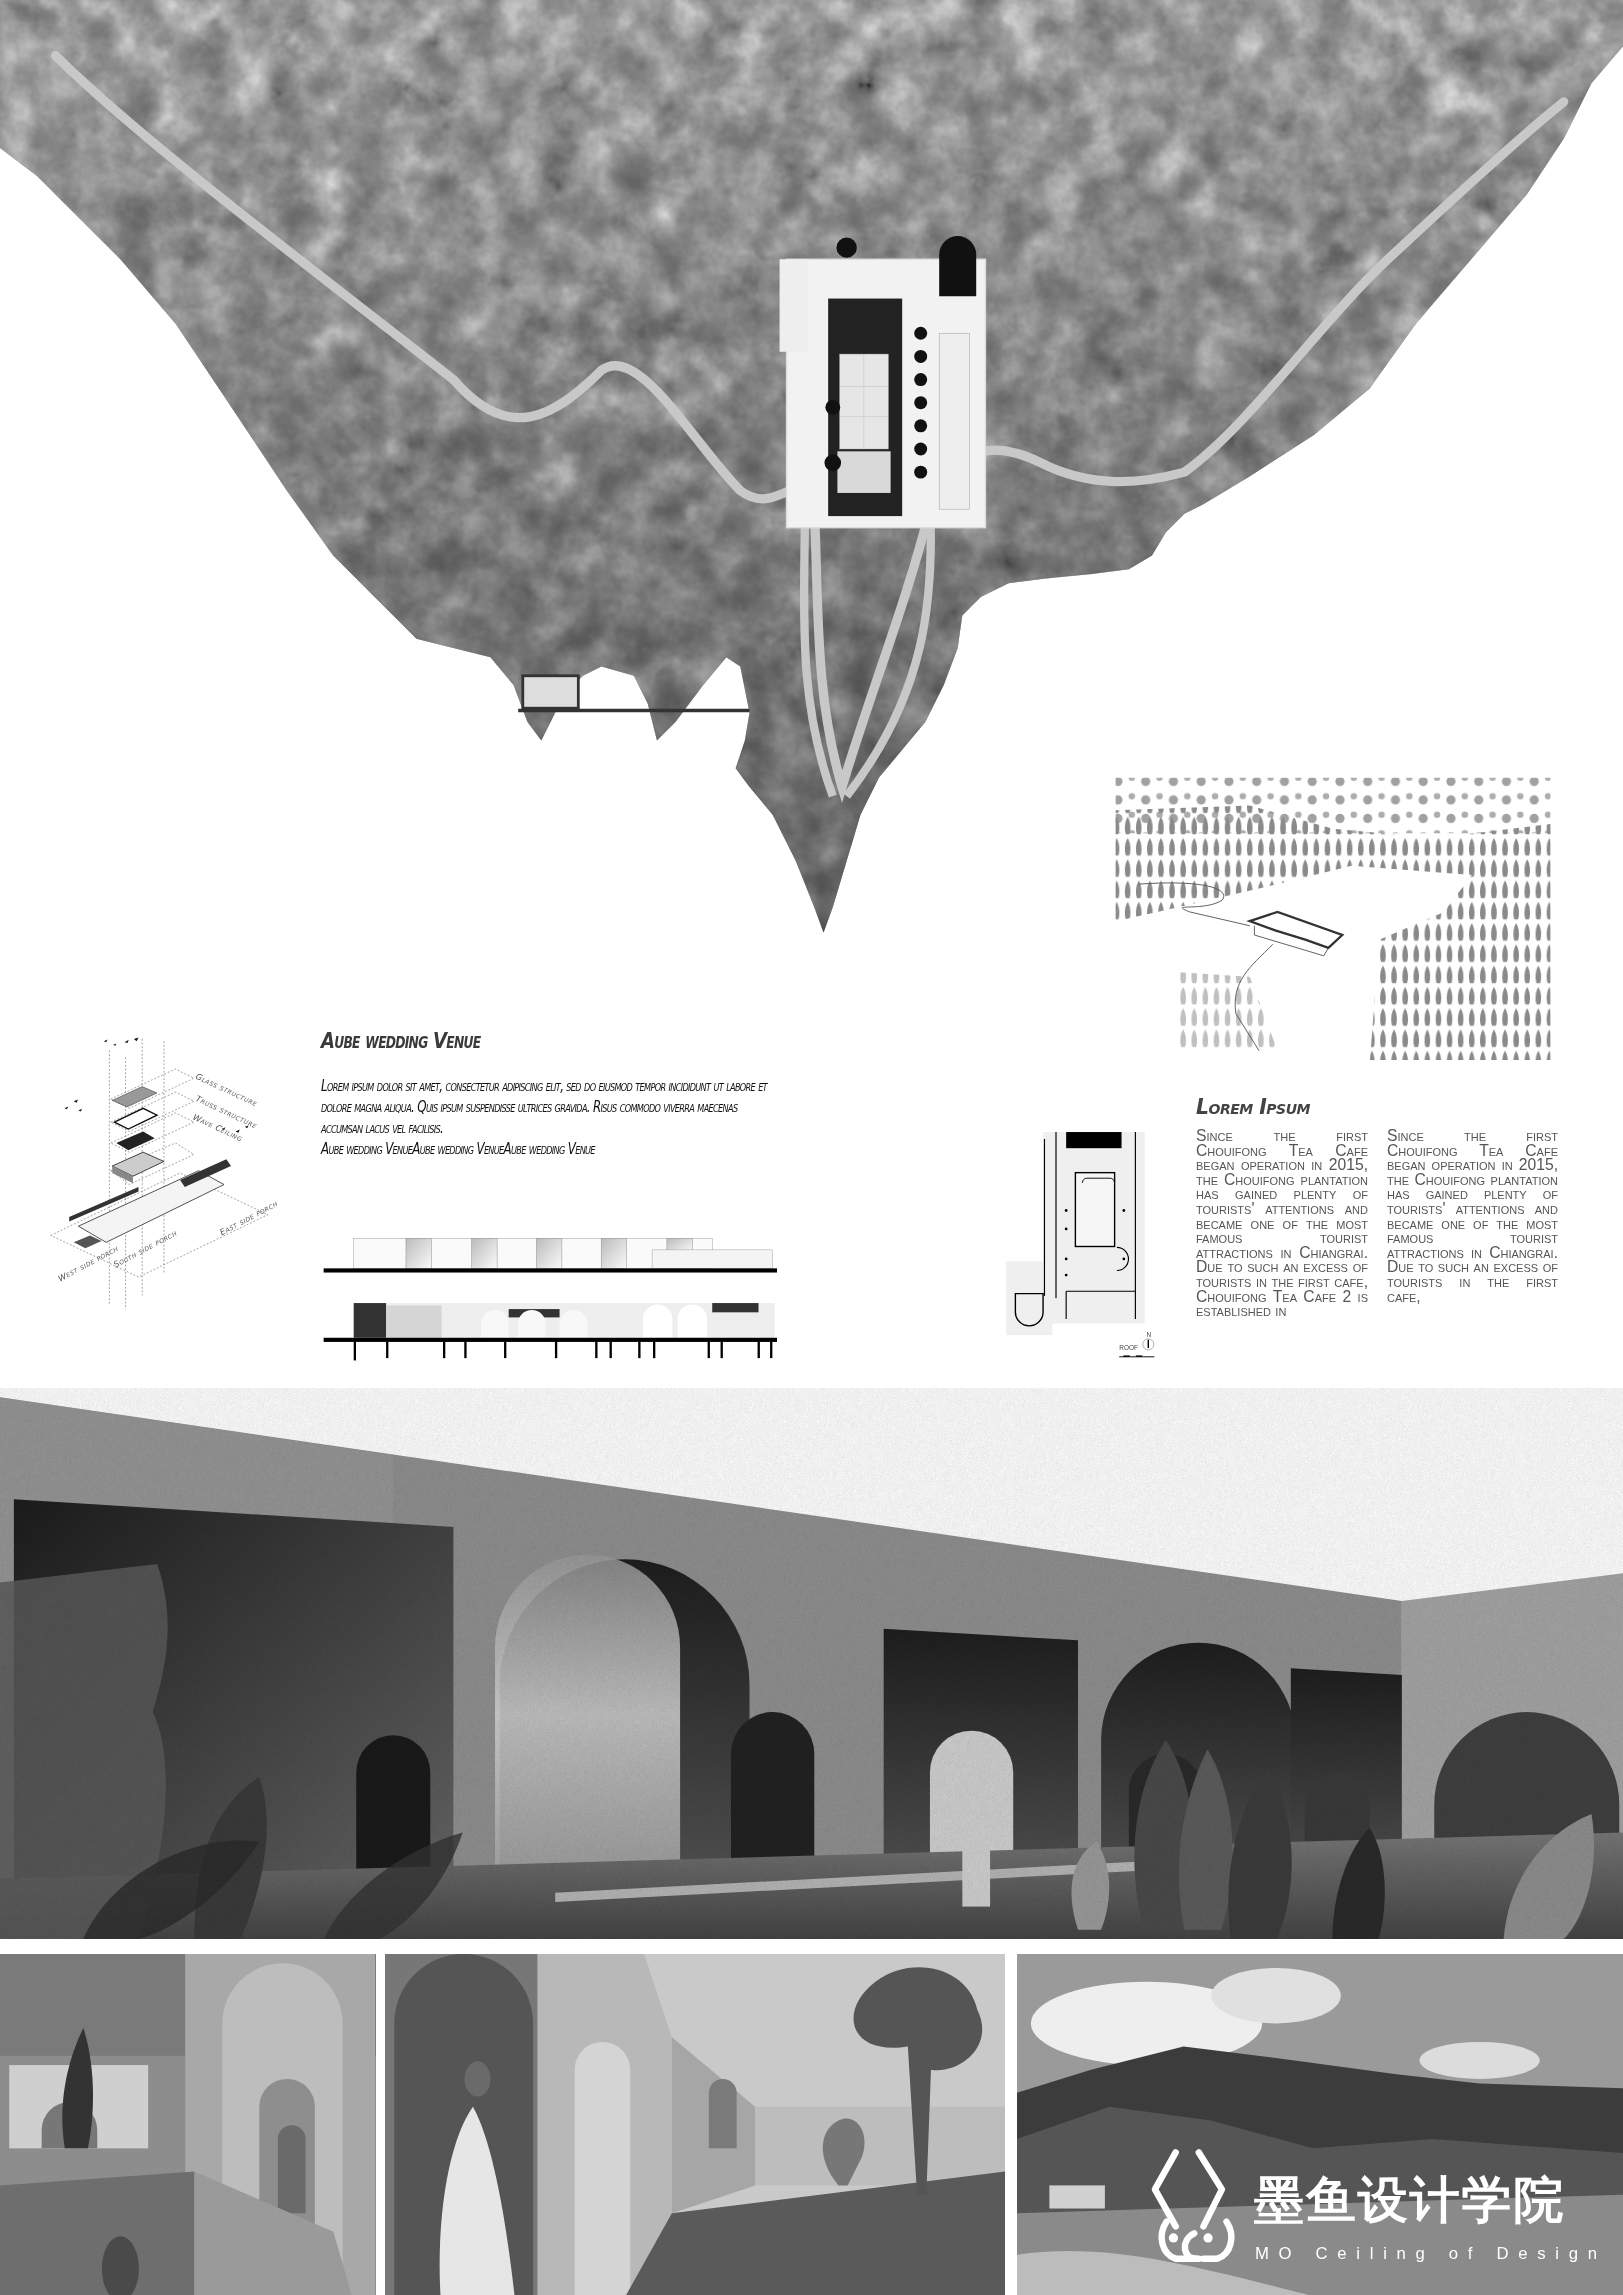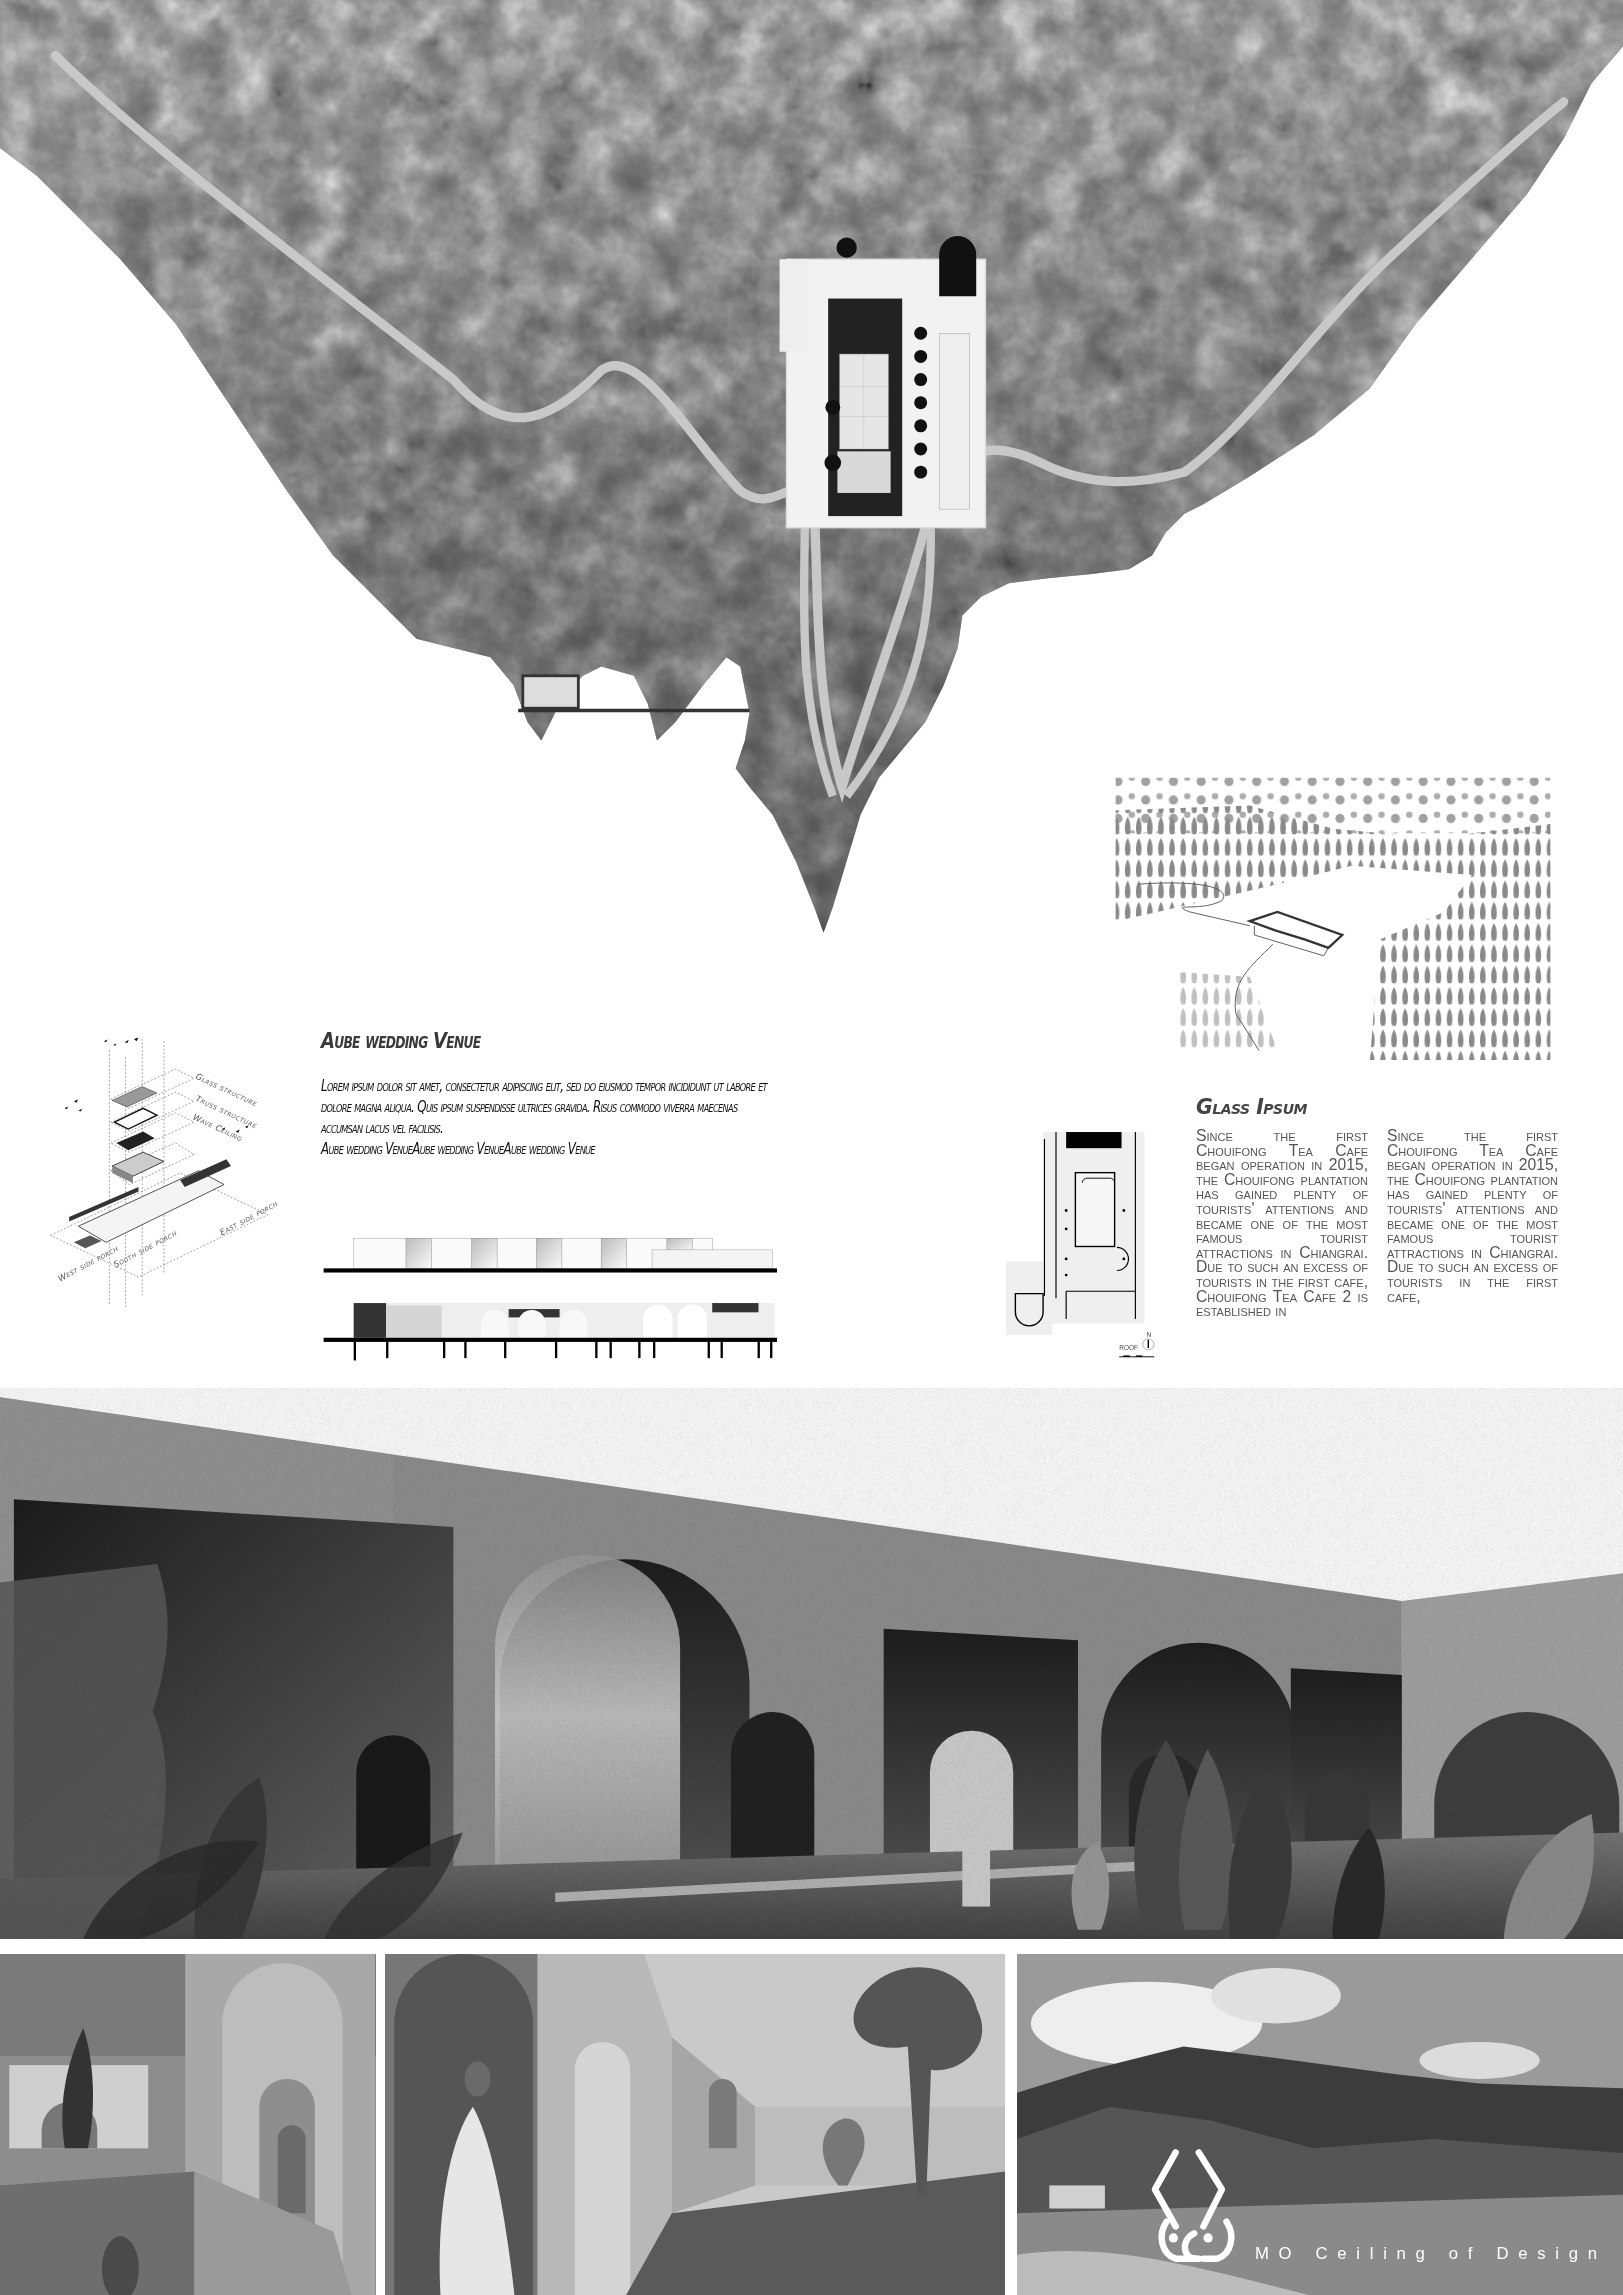--- a/index.html
+++ b/index.html
@@ -281,21 +281,21 @@
       <text class="plan-text" x="339" y="470" font-size="11">N</text>
     </g>
     <g>
       <line x1="280" y1="512" x2="356" y2="512" stroke="#000" stroke-width="2"></line>
       <rect x="289" y="509" width="14" height="3" fill="#000"></rect>
       <rect x="316" y="509" width="14" height="3" fill="#000"></rect>
     </g>
   </svg>
 </div>
 
-<h3 id="lorem-title" class="abs">Glass Ipsum</h3>
+<h3 id="lorem-title" class="abs">Lorem Ipsum</h3>
 <p id="lorem-col-1" class="abs lorem-col">Since the first Chouifong Tea Cafe began operation in 2015, the Chouifong plantation has gained plenty of tourists' attentions and became one of the most famous tourist attractions in Chiangrai. Due to such an excess of tourists in the first cafe, Chouifong Tea Cafe 2 is established in</p>
 <p id="lorem-col-2" class="abs lorem-col">Since the first Chouifong Tea Cafe began operation in 2015, the Chouifong plantation has gained plenty of tourists' attentions and became one of the most famous tourist attractions in Chiangrai. Due to such an excess of tourists in the first cafe,</p>
 
 <div id="main-render" class="abs">
   <svg viewBox="0 0 3508 1190" preserveAspectRatio="none">
     <defs>
       <filter id="grain">
         <feTurbulence type="fractalNoise" baseFrequency="0.9" numOctaves="2" seed="7"></feTurbulence>
         <feColorMatrix type="matrix" values="0 0 0 0 0  0 0 0 0 0  0 0 0 0 0  0 0 0 0.12 0"></feColorMatrix>
       </filter>
@@ -413,15 +413,16 @@
     <g fill="none" stroke="#ffffff" stroke-width="14" stroke-linecap="round" stroke-linejoin="round">
       <path d="M60,20 L15,100 L60,180"></path>
       <path d="M110,20 L160,100 L120,180"></path>
       <path d="M40,170 C20,200 30,240 60,250 L110,250"></path>
       <path d="M100,195 C70,210 75,250 105,250"></path>
       <path d="M170,170 C190,200 180,240 150,250 L120,250"></path>
     </g>
     <circle cx="55" cy="205" r="10" fill="#ffffff"></circle>
     <circle cx="130" cy="205" r="10" fill="#ffffff"></circle>
   </svg>
+  <div class="logo-cn">墨鱼设计学院</div>
   <div class="logo-en">MO Ceiling of Design</div>
 </div>
 
 
 </body></html>

